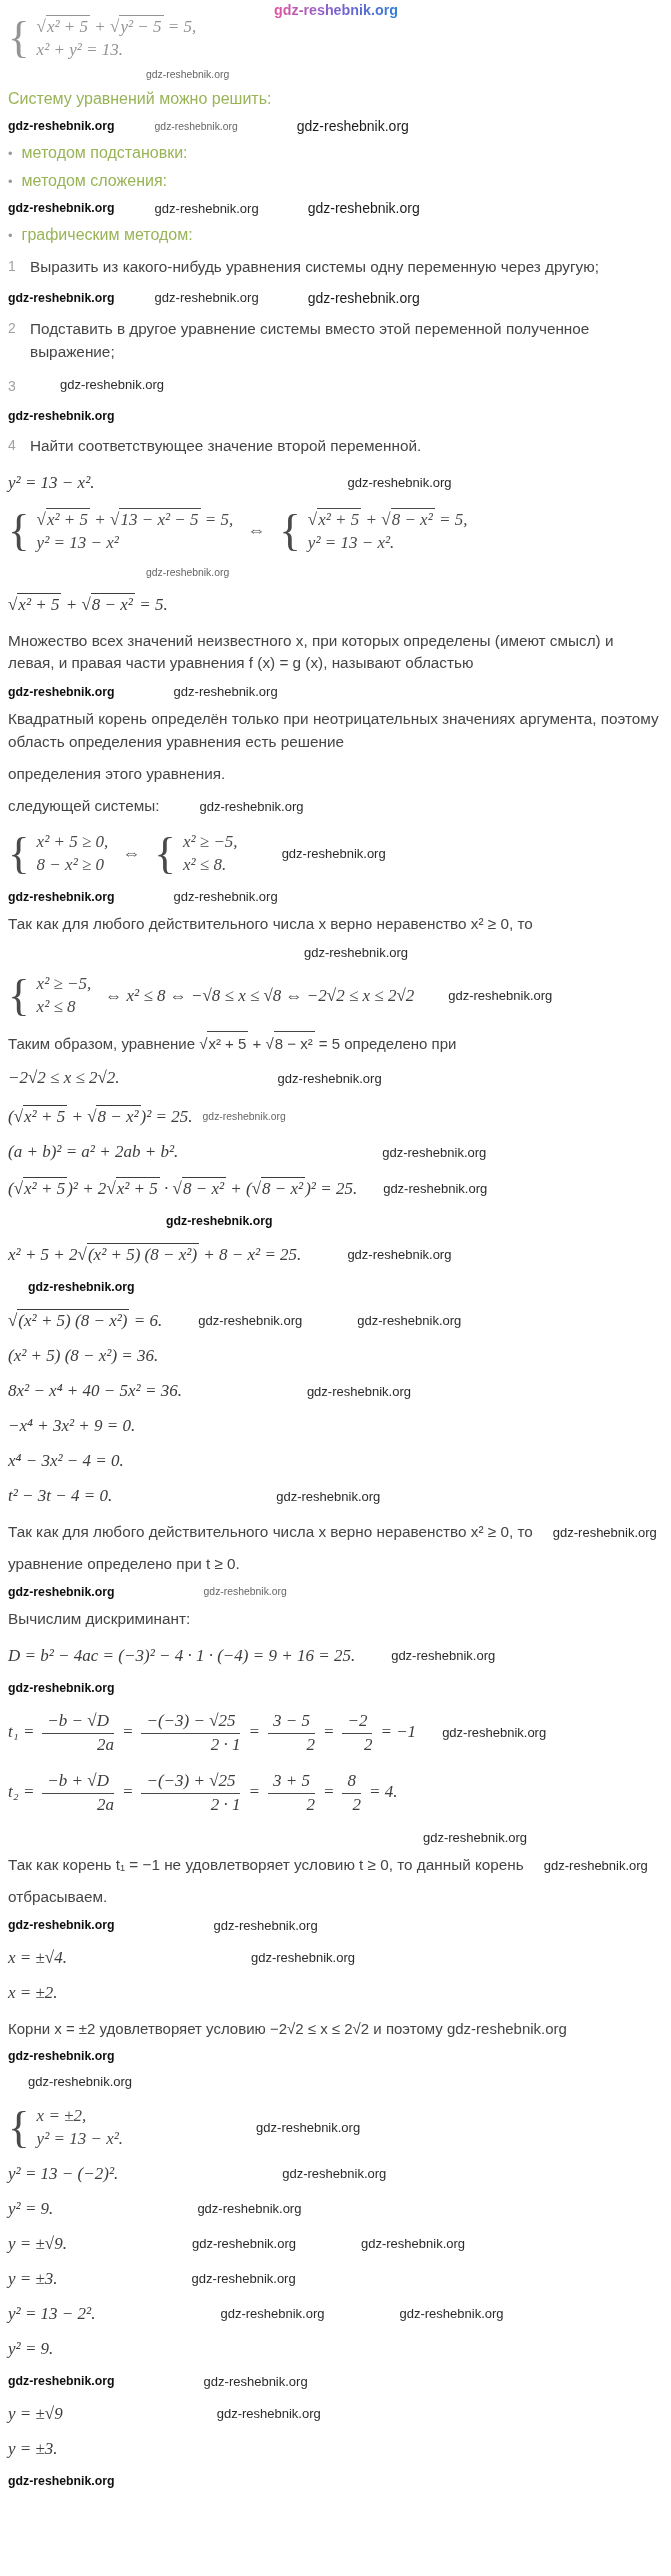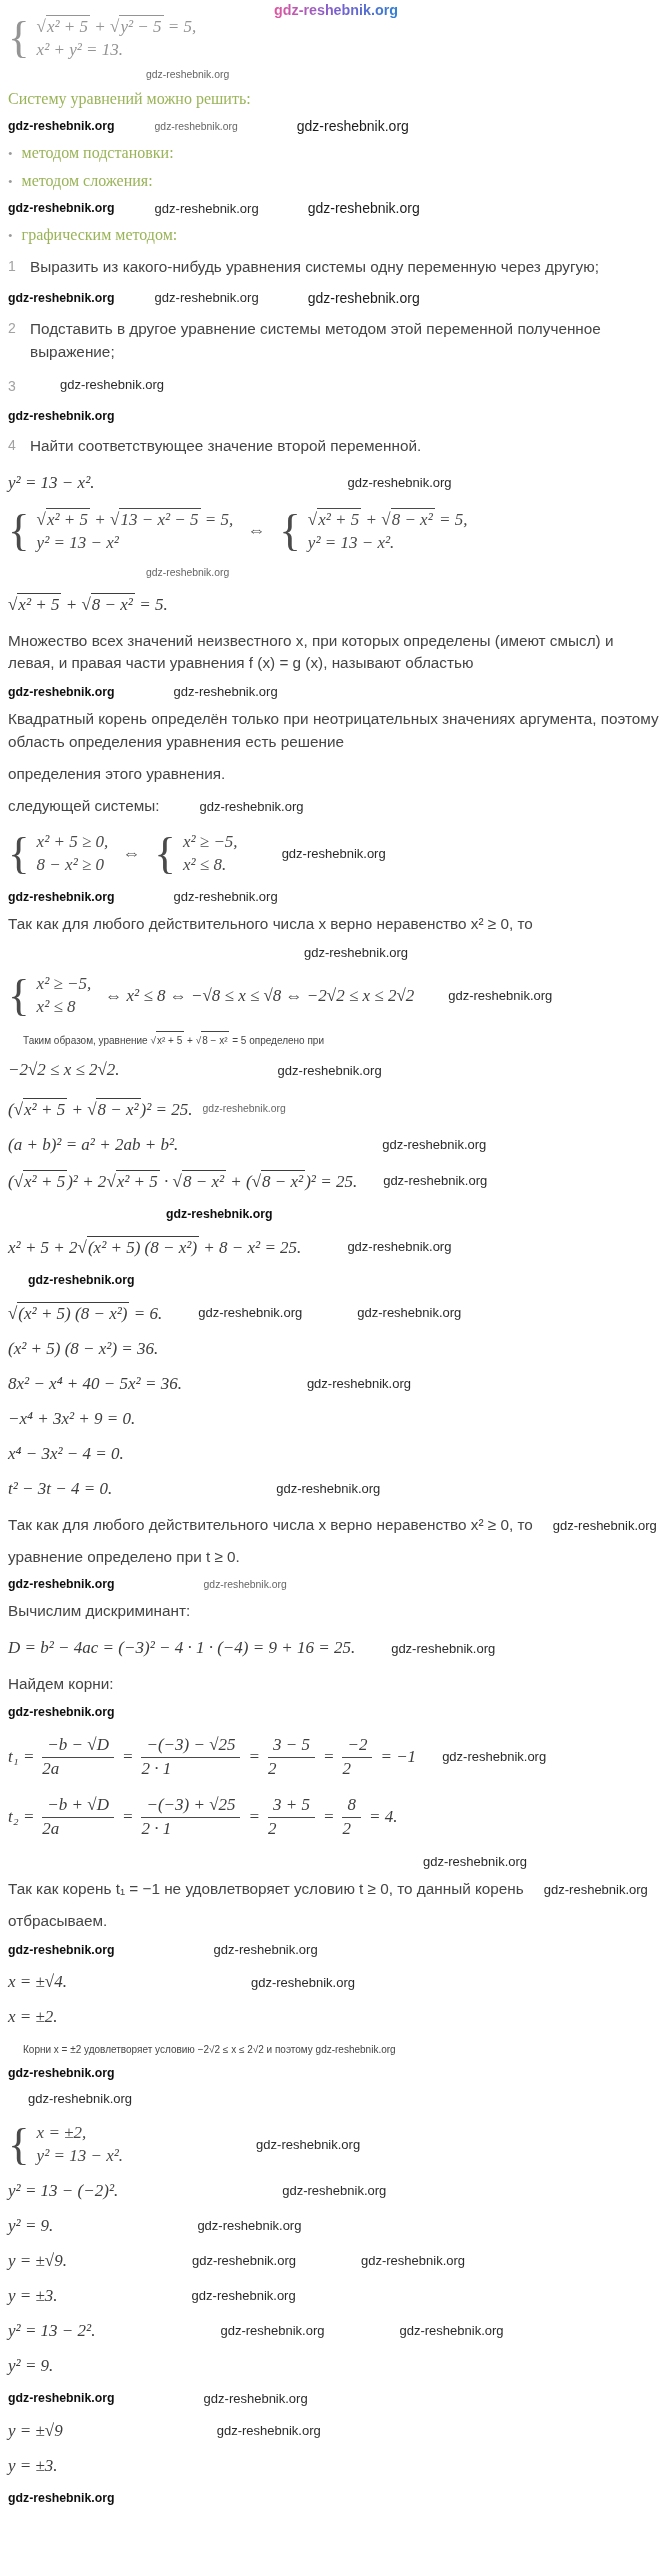--- a/index.html
+++ b/index.html
@@ -30,44 +30,44 @@
   .wmrow { margin:7px 0; display:flex; align-items:center; }
   .par { margin:9px 0; line-height:1.5; }
   .parflex { display:flex; align-items:baseline; }
   .eqr { margin:15px 0; display:flex; align-items:center; column-gap:6px; flex-wrap:nowrap; }
 
   
   .math {
     font-family:"Liberation Serif","DejaVu Serif",serif;
     font-style:italic; font-size:17px; color:#3d3d3d;
   }
-  .mixed { font-family:"Liberation Sans","DejaVu Sans",sans-serif; font-style:normal; font-size:10px; color:#454545;margin-left:15px; }
+  .mixed { font-family:"Liberation Sans","DejaVu Sans",sans-serif; font-style:normal; font-size:15px; color:#454545; }
   .sq  { white-space:nowrap; }
   .sqs { display:inline-block; }
   .sqv { display:inline-block; border-top:1px solid currentColor; padding:1px 2px 0 1px; }
 
   
   .sys { display:flex; align-items:center; color:#4a4a4a; }
   .sys .math { color:inherit; }
   .sys.light { color:#949494; }
   .brace {
     font-family:"Liberation Serif","DejaVu Serif",serif;
     font-weight:300; font-size:45px; line-height:0.9; margin-right:7px;
   }
   .syslines { display:flex; flex-direction:column; row-gap:3px; }
   .equivrow { display:flex; align-items:center; column-gap:14px; margin:14px 0; }
   .equivsym { font-size:18px; color:#4a4a4a; font-style:normal; }
 
   
-  .frac { display:inline-flex; flex-direction:column; align-items:flex-start; vertical-align:middle; margin:0 2px; }
+  .frac { display:inline-flex; flex-direction:column; align-items:flex-end; vertical-align:middle; margin:0 2px; }
   .fn { border-bottom:1px solid #4a4a4a; padding:1px 5px 2px; }
   .fd { padding-top:1px; }
 
   
-  .green { color:#99b457; font-size:16px; margin:10px 0;font-family:Liberation Serif, serif; }
+  .green { color:#99b457; font-size:16px; margin:10px 0; }
   .bul { display:flex; align-items:baseline; }
   .buldot { color:#9a9a9a; margin-right:9px; font-size:13px; }
 
   
   .step { display:flex; margin:11px 0; line-height:1.55; }
   .stepnum { color:#a2a2a2; flex:none; width:22px; font-size:14px; padding-top:1px; }
   .steptext { flex:0 1 auto; }
 
   
   .ml4{margin-left:4px}.ml20{margin-left:20px}.ml30{margin-left:30px}
@@ -129,21 +129,21 @@
   </div>
 
   <div class="wmrow">
     <span class="wm wm-b">gdz-reshebnik.org</span>
     <span class="wm wm-md ml40">gdz-reshebnik.org</span>
     <span class="wm wm-lg ml50">gdz-reshebnik.org</span>
   </div>
 
   <div class="step">
     <span class="stepnum">2</span>
-    <span class="steptext">Подставить в другое уравнение системы методом этой переменной полученное выражение;</span>
+    <span class="steptext">Подставить в другое уравнение системы вместо этой переменной полученное выражение;</span>
   </div>
 
   <div class="step">
     <span class="stepnum">3</span>
     <span class="wm wm-md ml30">gdz-reshebnik.org</span>
   </div>
 
   <div class="wmrow">
     <span class="wm wm-b">gdz-reshebnik.org</span>
   </div>
@@ -317,21 +317,20 @@
     <span class="wm wm-sm ml90">gdz-reshebnik.org</span>
   </div>
 
   <div class="par">Вычислим дискриминант:</div>
 
   <div class="eqr">
     <span class="math m">D = b² − 4ac = (−3)² − 4 · 1 · (−4) = 9 + 16 = 25.</span>
     <span class="wm wm-md ml30">gdz-reshebnik.org</span>
   </div>
 
-  <div class="par">Найдем корни:</div>
 
   <div class="wmrow">
     <span class="wm wm-b">gdz-reshebnik.org</span>
   </div>
 
   <div class="eqr">
     <span class="math m">t₁ =</span>
     <span class="frac">
       <span class="fn math m">−b − √D</span>
       <span class="fd math m">2a</span>

